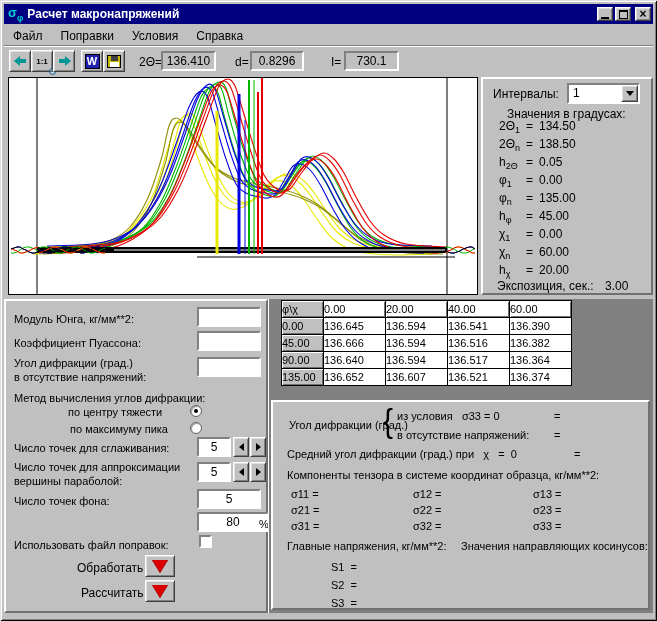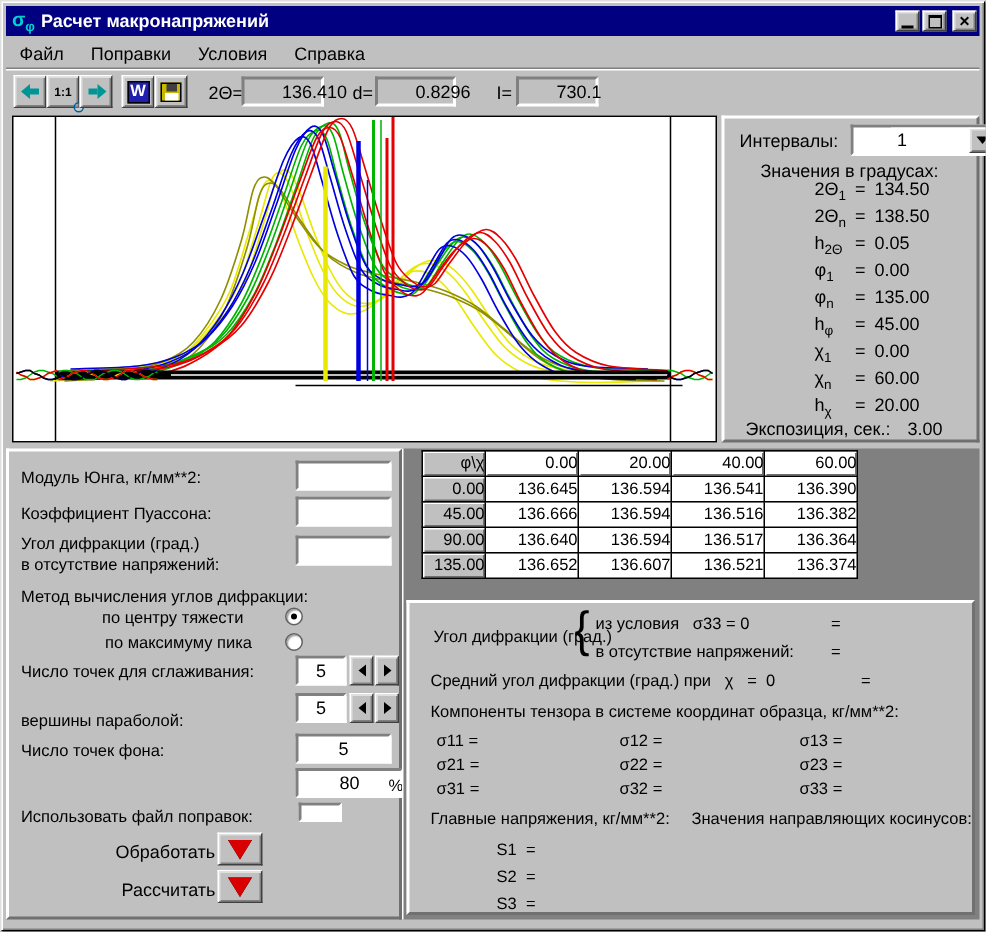--- a/index.html
+++ b/index.html
@@ -4,21 +4,21 @@
 <style>
   html,body{margin:0;padding:0;background:#808080;}
   *{box-sizing:border-box;font-family:"Liberation Sans",sans-serif;}
   #win{position:relative;width:657px;height:621px;background:#c0c0c0;
        box-shadow:inset 1px 1px 0 #dfdfdf,inset -1px -1px 0 #000,inset 2px 2px 0 #fff,inset -2px -2px 0 #808080;}
   .abs{position:absolute;}
   .lbl{font-size:11px;color:#000;}
   .pre{white-space:pre;}
   
   .raised{border:2px solid;border-color:#ffffff #707070 #707070 #ffffff;background:#c0c0c0;}
-  .sunken{border:2px solid;border-color:#808080 #ffffff #ffffff #808080;padding-left:25px;}
+  .sunken{border:2px solid;border-color:#808080 #ffffff #ffffff #808080;}
   .btn3d{border:1px solid;border-color:#ffffff #404040 #404040 #ffffff;box-shadow:inset 1px 1px 0 #dfdfdf,inset -1px -1px 0 #808080;background:#c0c0c0;cursor:default;}
   
   .titlebar{left:4px;top:4px;width:649px;height:20px;background:#000080;display:flex;align-items:center;padding:0 2px;}
   .ticon{color:#00d0d0;font-size:13px;font-weight:bold;margin:0 4px 0 2px;}
   .ticon sub{font-size:9px;}
   .ttext{color:#fff;font-size:12px;font-weight:bold;flex:1;}
   .wbtn{width:16px;height:14px;display:inline-flex;align-items:center;justify-content:center;position:relative;}
   .glyph-min{width:8px;height:2px;background:#000;margin-top:7px;}
   .glyph-max{width:9px;height:9px;border:1px solid #000;border-top:2px solid #000;}
   .glyph-close{font-size:12px;font-weight:bold;line-height:10px;}
@@ -45,39 +45,39 @@
   .tpath{position:absolute;top:8px;font-size:12px;}
   
   .chart{left:8px;top:77px;width:470px;height:218px;background:#fff;border:1px solid #000;}
   
   .rpanel{left:481px;top:77px;width:172px;height:218px;}
   .combo{position:absolute;display:flex;background:#fff;}
   .combo .cval{width:52px;height:17px;font-size:12px;padding:1px 4px;background:#fff;}
   .combo .cbtn{width:17px;height:17px;display:flex;align-items:center;justify-content:center;}
   .tri-down{width:0;height:0;border-left:4px solid transparent;border-right:4px solid transparent;border-top:5px solid #000;}
   .vrow{position:absolute;left:16px;display:flex;font-size:12px;}
-  .vrow .sym{width:27px;margin-left:44px;}
+  .vrow .sym{width:27px;}
   .vrow .sym sub{font-size:9px;}
   .vrow .eq{width:13px;}
   
   .lpanel{left:4px;top:299px;width:264px;height:314px;}
   .tb{position:absolute;border:2px solid;border-color:#808080 #ffffff #ffffff #808080;background:#fff;font-size:12px;padding:1px 4px;height:20px;}
   .tb.center{text-align:center;}
   .radio{position:absolute;width:12px;height:12px;border-radius:50%;background:#fff;border:1px solid #606060;box-shadow:inset 1px 1px 1px #a0a0a0;}
   .radio.sel::after{content:"";position:absolute;left:3px;top:3px;width:4px;height:4px;border-radius:50%;background:#000;}
   .checkbox{position:absolute;width:13px;height:13px;background:#fff;}
   .spinbtn{position:absolute;width:16px;height:20px;display:flex;align-items:center;justify-content:center;}
   .tri-left{width:0;height:0;border-top:4px solid transparent;border-bottom:4px solid transparent;border-right:5px solid #000;}
   .tri-right{width:0;height:0;border-top:4px solid transparent;border-bottom:4px solid transparent;border-left:5px solid #000;}
   .actbtn{position:absolute;width:30px;height:22px;display:flex;align-items:center;justify-content:center;}
   .tri-red{width:0;height:0;border-left:8px solid transparent;border-right:8px solid transparent;border-top:13px solid #d80000;filter:drop-shadow(0 0 0.5px #000);}
   
   .brarea{left:268px;top:299px;width:385px;height:314px;background:#808080;border-left:1px solid #fff;}
   table.res{position:absolute;left:12px;top:1px;border-collapse:collapse;font-size:11px;}
-  table.res td{border:1px solid #000;height:17px;padding:0;text-align:right;}
+  table.res td{border:1px solid #000;height:17px;padding:0;text-align:left;}
   td.hcell{width:42px;background:#c0c0c0;box-shadow:inset 1px 1px 0 #ffffff,inset -1px -1px 0 #707070;}
   td.dcell{width:62px;background:#fff;}
   .respanel{position:absolute;left:2px;top:101px;width:379px;height:210px;border:2px solid;border-color:#ffffff #707070 #707070 #ffffff;background:#c0c0c0;}
   .rp{position:absolute;font-size:11px;}
   .brace{position:absolute;font-size:30px;line-height:38px;font-weight:normal;transform:scaleY(1.1);}
 </style>
 </head>
 <body>
 
 <div id="win">
@@ -260,20 +260,21 @@
 
     <span class="abs lbl" style="left:8px;top:141px">Число точек для сглаживания:</span>
     <input class="tb center" style="left: 191px; top: 136px; width: 34px;" value="5">
     <span class="spinbtn btn3d" style="left:227px;top:136px">
         <span class="tri-left"></span>
       </span>
     <span class="spinbtn btn3d" style="left:244px;top:136px">
         <span class="tri-right"></span>
       </span>
 
+    <span class="abs lbl" style="left:8px;top:160px">Число точек для аппроксимации</span>
     <span class="abs lbl" style="left:8px;top:174px">вершины параболой:</span>
     <input class="tb center" style="left: 191px; top: 161px; width: 34px;" value="5">
     <span class="spinbtn btn3d" style="left:227px;top:161px">
         <span class="tri-left"></span>
       </span>
     <span class="spinbtn btn3d" style="left:244px;top:161px">
         <span class="tri-right"></span>
       </span>
 
     <span class="abs lbl" style="left:8px;top:194px">Число точек фона:</span>

